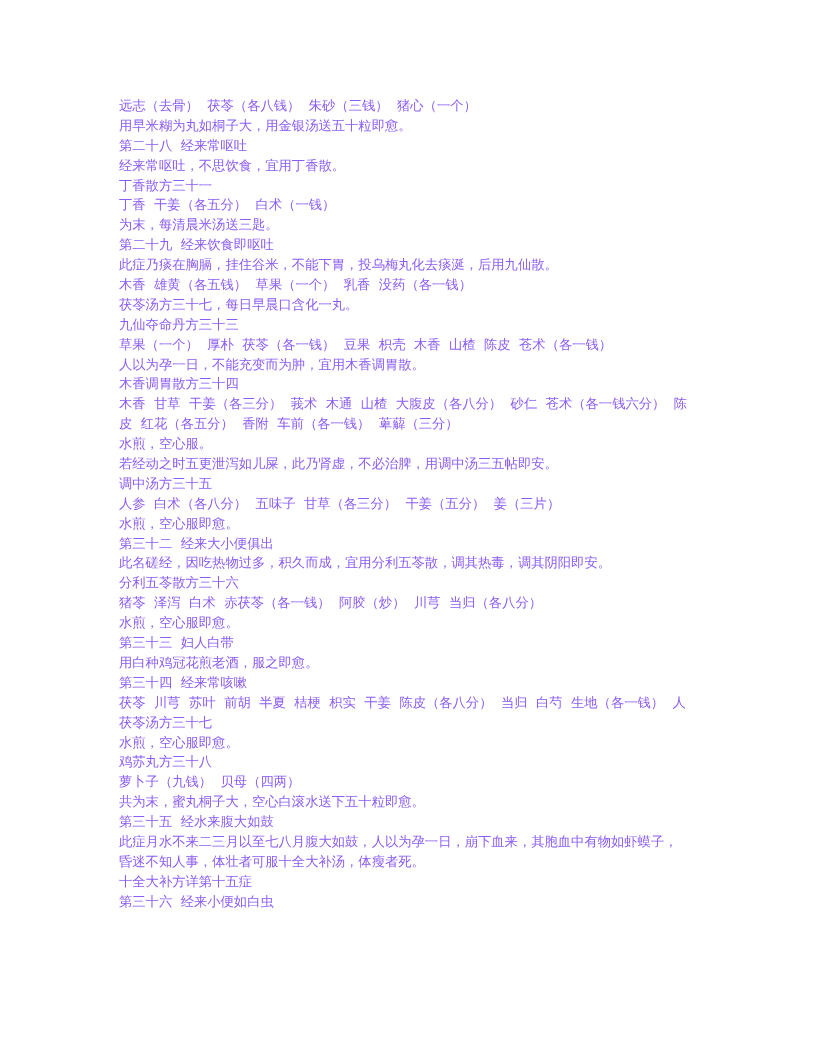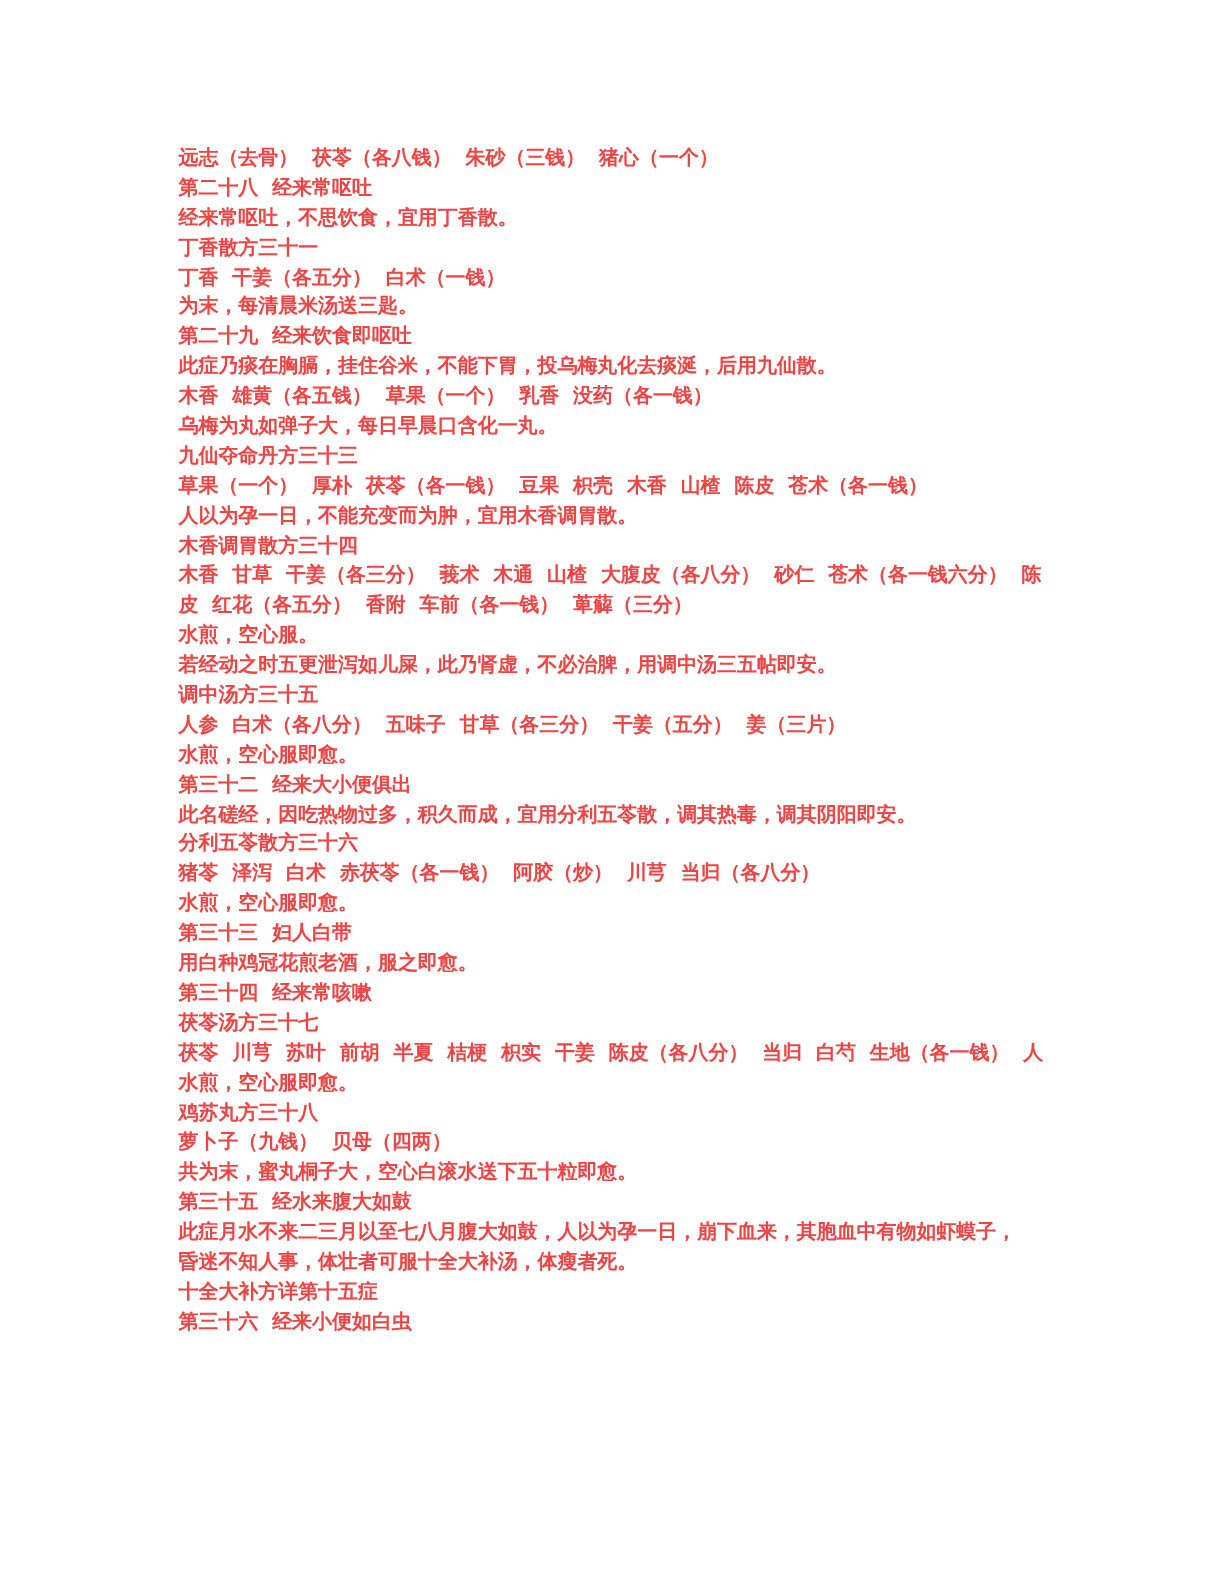--- a/index.html
+++ b/index.html
@@ -5,60 +5,60 @@
   html, body { margin: 0; padding: 0; background: #ffffff; }
   body { width: 816px; height: 1056px; position: relative; overflow: hidden; }
   .page {
     position: absolute;
     left: 119px;
     top: 96px;
     width: 580px;
     font-family: "DejaVu Serif", "Liberation Serif", serif;
     font-size: 13.3px;
     line-height: 19.9px;
-    color: #ef4444;
-    font-weight: bold;
+    color: #8b5cf6;
   }
   .line { white-space: pre; height: 19.9px; overflow: visible; }
 </style>
 </head>
 <body>
 
 <div class="page">
   <div class="line">远志（去骨）  茯苓（各八钱）  朱砂（三钱）  猪心（一个）</div>
+  <div class="line">用早米糊为丸如桐子大，用金银汤送五十粒即愈。</div>
   <div class="line">第二十八  经来常呕吐</div>
   <div class="line">经来常呕吐，不思饮食，宜用丁香散。</div>
   <div class="line">丁香散方三十一</div>
   <div class="line">丁香  干姜（各五分）  白术（一钱）</div>
   <div class="line">为末，每清晨米汤送三匙。</div>
   <div class="line">第二十九  经来饮食即呕吐</div>
   <div class="line">此症乃痰在胸膈，挂住谷米，不能下胃，投乌梅丸化去痰涎，后用九仙散。</div>
   <div class="line">木香  雄黄（各五钱）  草果（一个）  乳香  没药（各一钱）</div>
-  <div class="line">乌梅为丸如弹子大，每日早晨口含化一丸。</div>
+  <div class="line">茯苓汤方三十七，每日早晨口含化一丸。</div>
   <div class="line">九仙夺命丹方三十三</div>
   <div class="line">草果（一个）  厚朴  茯苓（各一钱）  豆果  枳壳  木香  山楂  陈皮  苍术（各一钱）</div>
   <div class="line">人以为孕一日，不能充变而为肿，宜用木香调胃散。</div>
   <div class="line">木香调胃散方三十四</div>
   <div class="line">木香  甘草  干姜（各三分）  莪术  木通  山楂  大腹皮（各八分）  砂仁  苍术（各一钱六分）  陈</div>
   <div class="line">皮  红花（各五分）  香附  车前（各一钱）  萆薢（三分）</div>
   <div class="line">水煎，空心服。</div>
   <div class="line">若经动之时五更泄泻如儿屎，此乃肾虚，不必治脾，用调中汤三五帖即安。</div>
   <div class="line">调中汤方三十五</div>
   <div class="line">人参  白术（各八分）  五味子  甘草（各三分）  干姜（五分）  姜（三片）</div>
   <div class="line">水煎，空心服即愈。</div>
   <div class="line">第三十二  经来大小便俱出</div>
   <div class="line">此名磋经，因吃热物过多，积久而成，宜用分利五苓散，调其热毒，调其阴阳即安。</div>
   <div class="line">分利五苓散方三十六</div>
   <div class="line">猪苓  泽泻  白术  赤茯苓（各一钱）  阿胶（炒）  川芎  当归（各八分）</div>
   <div class="line">水煎，空心服即愈。</div>
   <div class="line">第三十三  妇人白带</div>
   <div class="line">用白种鸡冠花煎老酒，服之即愈。</div>
   <div class="line">第三十四  经来常咳嗽</div>
+  <div class="line">茯苓  川芎  苏叶  前胡  半夏  桔梗  枳实  干姜  陈皮（各八分）  当归  白芍  生地（各一钱）  人</div>
   <div class="line">茯苓汤方三十七</div>
-  <div class="line">茯苓  川芎  苏叶  前胡  半夏  桔梗  枳实  干姜  陈皮（各八分）  当归  白芍  生地（各一钱）  人</div>
   <div class="line">水煎，空心服即愈。</div>
   <div class="line">鸡苏丸方三十八</div>
   <div class="line">萝卜子（九钱）  贝母（四两）</div>
   <div class="line">共为末，蜜丸桐子大，空心白滚水送下五十粒即愈。</div>
   <div class="line">第三十五  经水来腹大如鼓</div>
   <div class="line">此症月水不来二三月以至七八月腹大如鼓，人以为孕一日，崩下血来，其胞血中有物如虾蟆子，</div>
   <div class="line">昏迷不知人事，体壮者可服十全大补汤，体瘦者死。</div>
   <div class="line">十全大补方详第十五症</div>
   <div class="line">第三十六  经来小便如白虫</div>
 </div>

